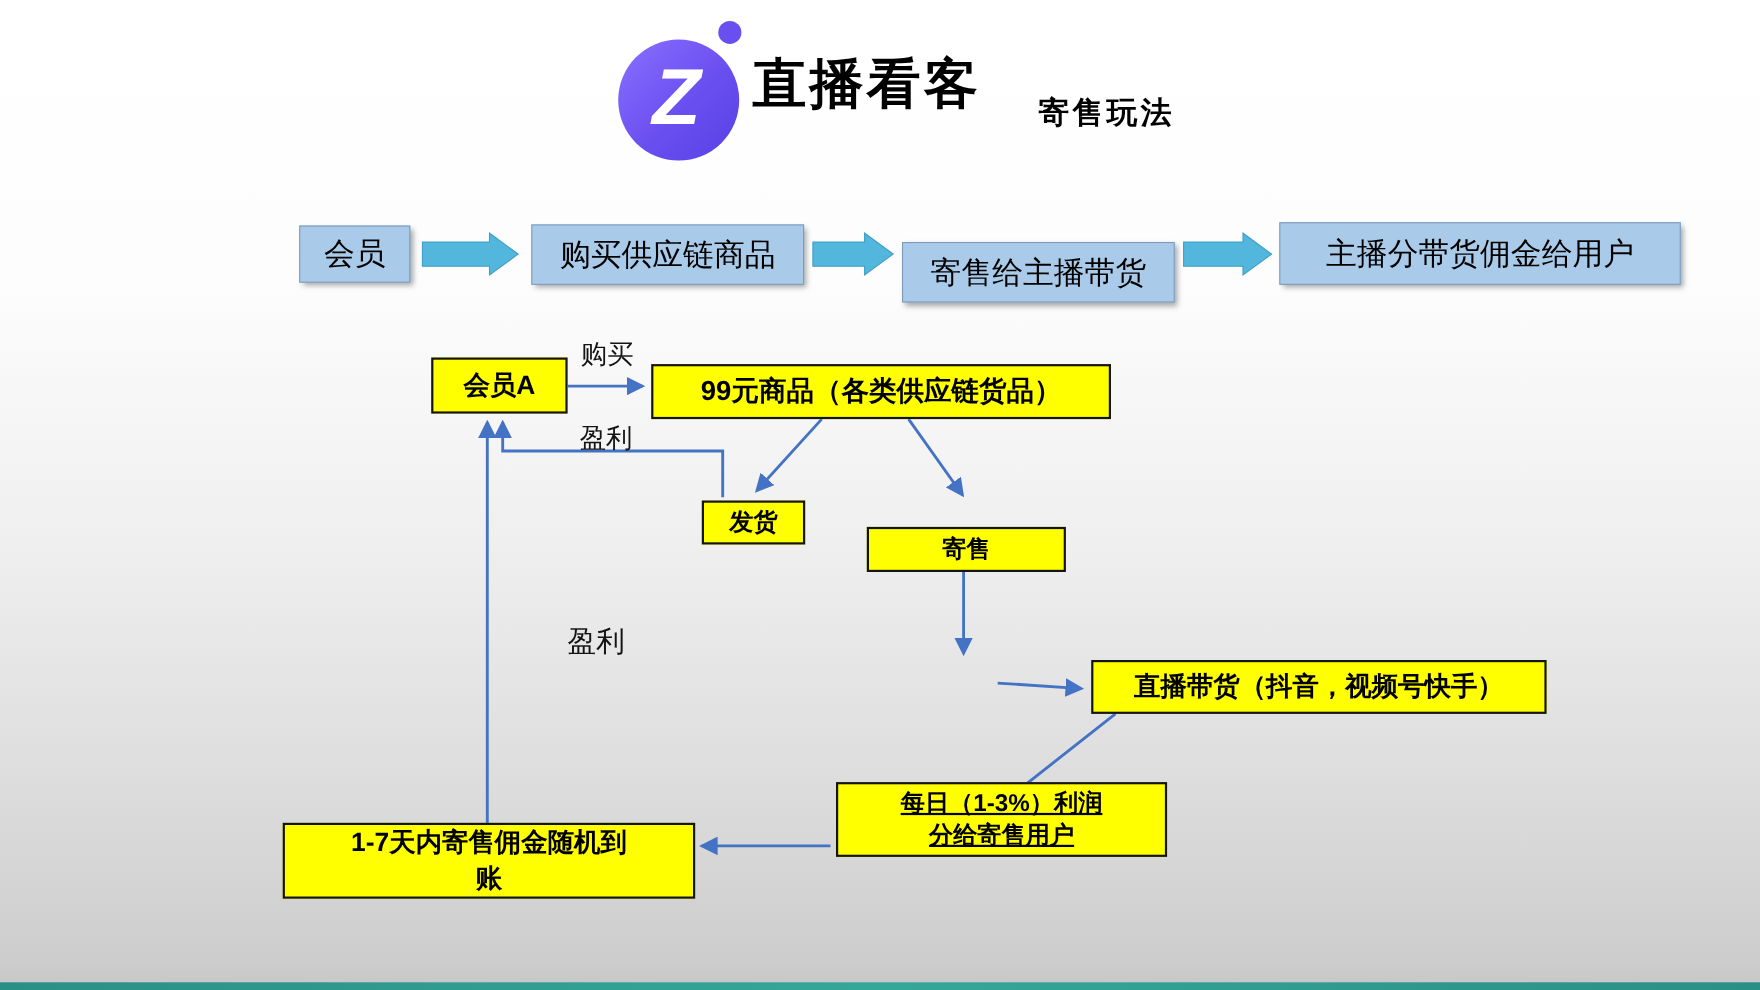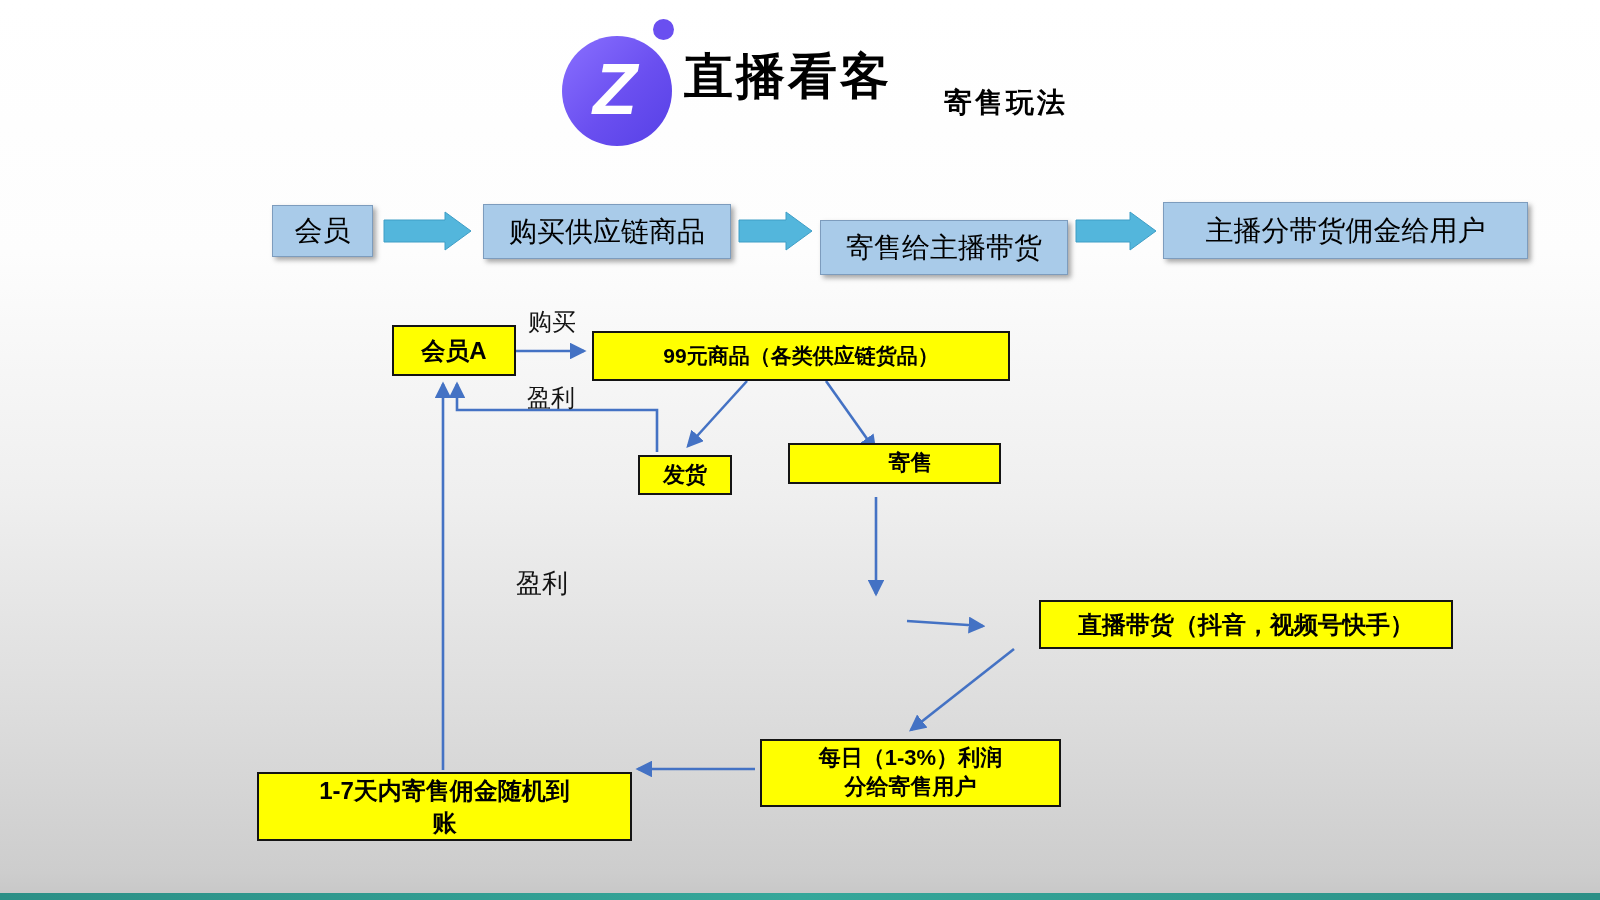--- a/index.html
+++ b/index.html
@@ -25,21 +25,21 @@
     display:flex;align-items:center;justify-content:center;
     font-size:28px;color:#000;white-space:nowrap;
     box-shadow:3px 3px 5px rgba(0,0,0,0.35);
   }
   
   .node{
     position:absolute;background:#ffff00;border:2px solid #141414;
     display:flex;flex-direction:column;align-items:center;justify-content:center;
     font-weight:bold;text-align:center;line-height:1.3;white-space:nowrap;
   }
-  .f28{font-size:24px;} .f26{font-size:21px;} .f24{font-size:24px;} .f22{font-size:22px;}
+  .f28{font-size:24px;} .f26{font-size:25px;} .f24{font-size:24px;} .f22{font-size:22px;}
   .edge-label{position:absolute;font-size:24px;color:#141414;white-space:nowrap;}
   .layer{position:absolute;left:0;top:0;width:1600px;height:900px;}
   .svg-layer{z-index:1;}
   .flow-box,.node,.edge-label,.logo-circle,.logo-dot,.page-title,.page-subtitle{z-index:2;}
 </style>
 </head>
 <body>
 
 <div class="canvas">
 
@@ -77,27 +77,27 @@
   <div class="page-subtitle">寄售玩法</div>
 
   <div class="flow-box" style="left:272px;top:205px;width:99px;height:50px;">会员</div>
   <div class="flow-box" style="left:483px;top:204px;width:246px;height:53px;">购买供应链商品</div>
   <div class="flow-box" style="left:820px;top:220px;width:246px;height:53px;">寄售给主播带货</div>
   <div class="flow-box" style="left:1163px;top:202px;width:363px;height:55px;">主播分带货佣金给用户</div>
 
   <div class="node f28" style="left:392px;top:325px;width:120px;height:47px;">会员A</div>
   <div class="node f26" style="left:592px;top:331px;width:414px;height:46px;">99元商品（各类供应链货品）</div>
   <div class="node f22" style="left:638px;top:455px;width:90px;height:36px;">发货</div>
-  <div class="node f22" style="left:788px;top:443px;width:177px;height:37px;padding-left:32px;">寄售</div>
-  <div class="node f24" style="left:992px;top:600px;width:410px;height:45px;margin-left:47px;">直播带货（抖音，视频号快手）</div>
-  <div class="node f22" style="left:760px;top:739px;width:297px;height:64px;">
+  <div class="node f22" style="left:788px;top:479px;width:177px;height:37px;">寄售</div>
+  <div class="node f24" style="left:992px;top:600px;width:410px;height:45px;">直播带货（抖音，视频号快手）</div>
+  <div class="node f22" style="left:760px;top:711px;width:297px;height:64px;text-decoration:underline;">
     <span>每日（1-3%）利润</span>
     <span>分给寄售用户</span>
   </div>
-  <div class="node f24" style="left:257px;top:772px;width:371px;height:65px;">
+  <div class="node f24" style="left:257px;top:748px;width:371px;height:65px;">
     <span>1-7天内寄售佣金随机到</span>
     <span>账</span>
   </div>
 
   <div class="edge-label" style="left:528px;top:306px;">购买</div>
   <div class="edge-label" style="left:527px;top:382px;">盈利</div>
   <div class="edge-label" style="left:516px;top:566px;font-size:26px;">盈利</div>
 
   <div class="bottom-strip"></div>
 </div>

